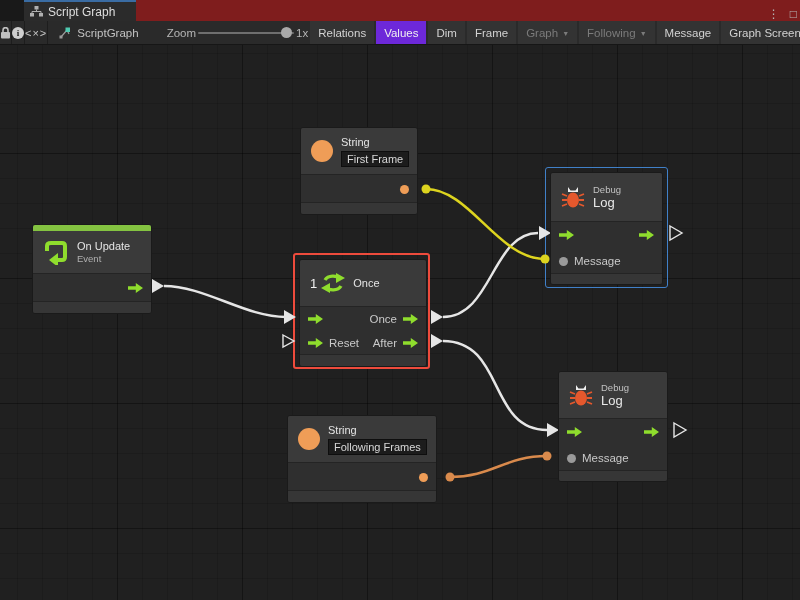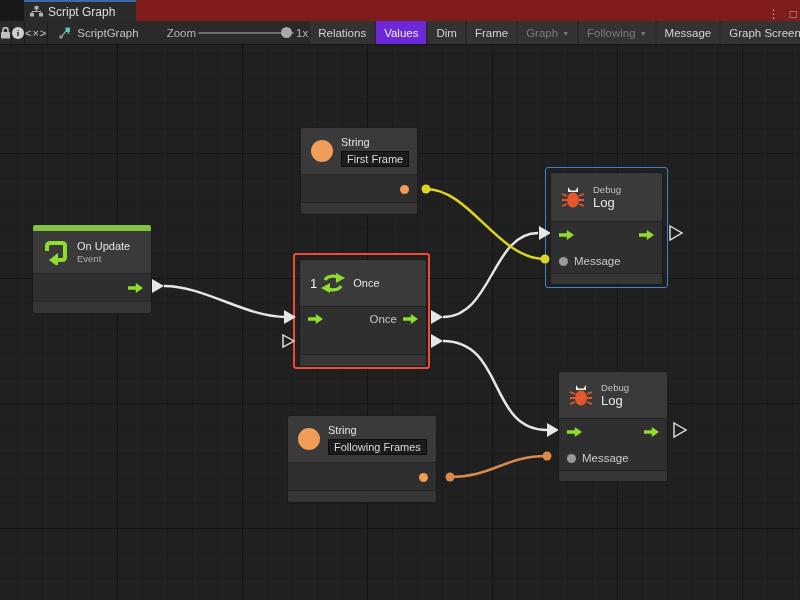--- a/index.html
+++ b/index.html
@@ -233,20 +233,27 @@
       </svg>
       <span class="n-title">Once</span>
     </div>
     <div class="n-body" style="height:48px;">
       <div class="prow">
         <span class="flowarrow"></span>
         <span class="spacer"></span>
         <span class="plabel">Once</span>
         <span class="flowarrow"></span>
       </div>
+      <div class="prow">
+        <span class="flowarrow"></span>
+        <span class="plabel">Reset</span>
+        <span class="spacer"></span>
+        <span class="plabel">After</span>
+        <span class="flowarrow"></span>
+      </div>
     </div>
     <div class="n-foot" style="height:12px;"></div>
   </div>
 
   <div class="node" style="left:550px; top:172px; width:113px;">
     <div class="n-head" style="height:48px;">
       <svg width="24" height="24" viewBox="0 0 24 24">
         <path d="M7,2 L9.5,5.5 H14.5 L17,2 L17,7 H7 Z" fill="#efefef"></path>
         <ellipse cx="12" cy="15" rx="6" ry="7.5" fill="#e5582d"></ellipse>
         <path d="M6,11 L1,9 M6,15 H1 M6,19 L1,21 M18,11 L23,9 M18,15 H23 M18,19 L23,21" stroke="#e5582d" stroke-width="1.8"></path>

